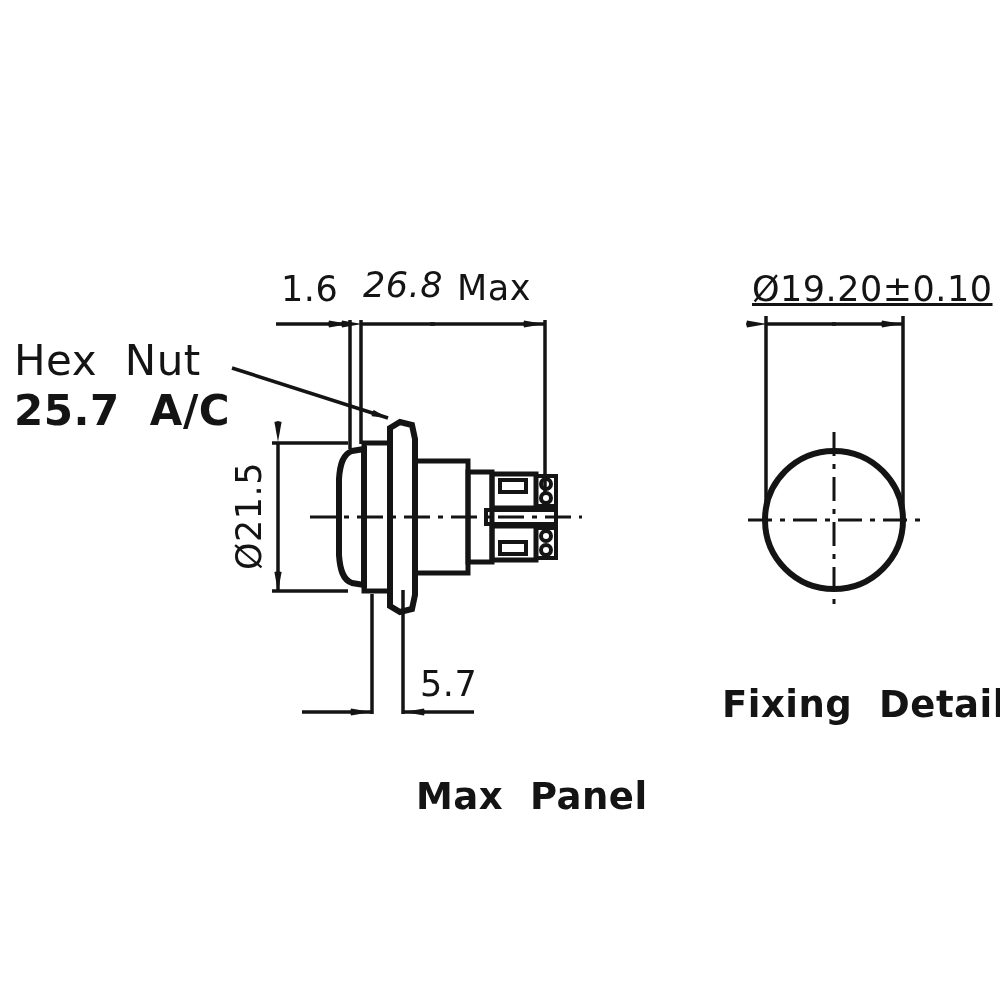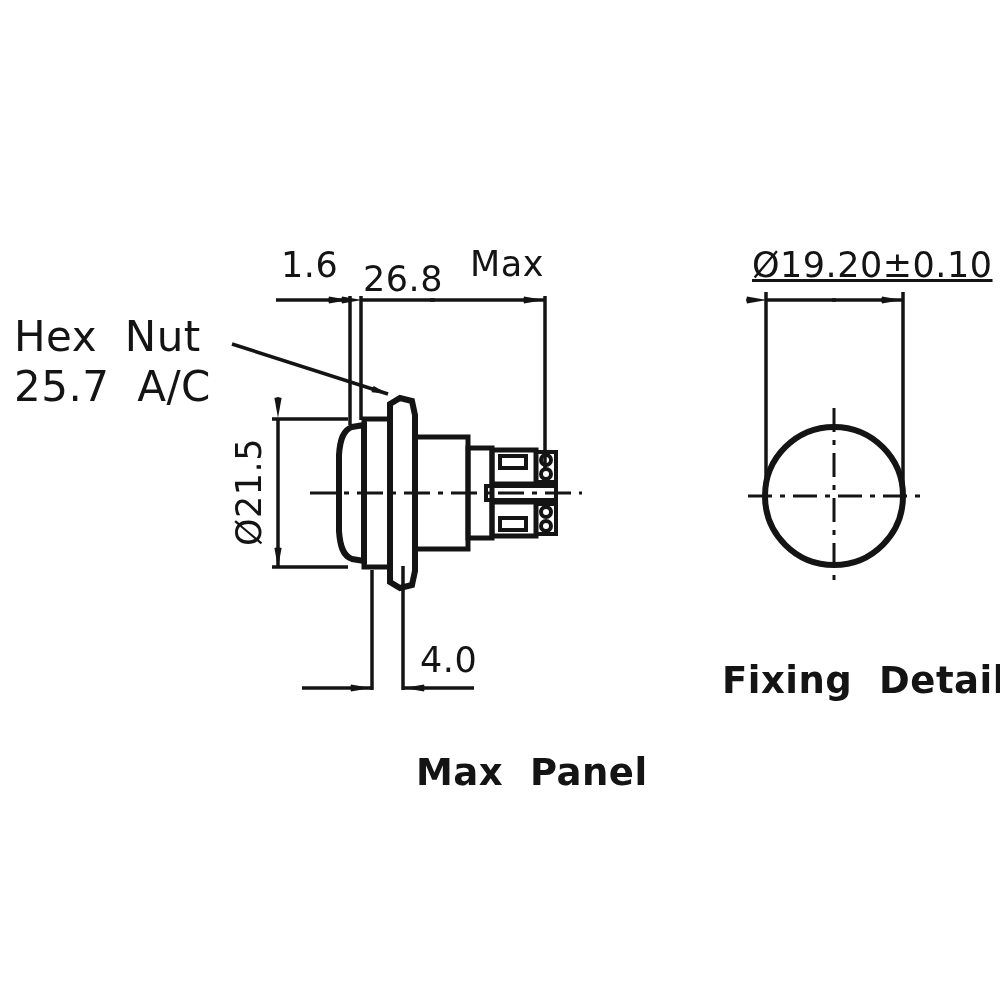--- a/index.html
+++ b/index.html
@@ -3,21 +3,21 @@
 <meta charset="utf-8">
 <style>
   html,body{margin:0;padding:0;}
   body{
     width:1000px;height:1000px;
     background:#ffffff;
     font-family:"DejaVu Sans", sans-serif;
     color:#111111;
     overflow:hidden;
   }
-  #sheet{position:relative;width:1000px;height:916px;}
+  #sheet{position:relative;width:1000px;height:916px;margin-top:24px;}
   .lbl{
     position:absolute;
     font-family:"DejaVu Sans", sans-serif;
     color:#141414;
     white-space:pre;
     letter-spacing:0.5px;
     line-height:1;
   }
   .dim-txt{font-size:35px;}
   .note-txt{font-size:42px;}
@@ -128,31 +128,31 @@
         <line x1="903" y1="292" x2="903" y2="500"></line>
       </g>
       <line x1="767" y1="300" x2="836" y2="300" stroke="#141414" stroke-width="3.5" marker-start="url(#arrL)"></line>
       <line x1="832" y1="300" x2="902" y2="300" stroke="#141414" stroke-width="3.5" marker-end="url(#arrR)"></line>
     </g>
 
   </svg>
 
   <div class="lbl dim-txt" style="left:281px;top:248px;">1.6</div>
 
-  <div class="lbl dim-txt" style="left:363px;top:262px;">26.8</div>
+  <div class="lbl dim-txt" style="left:363px;top:244px;font-style:italic;">26.8</div>
 
-  <div class="lbl dim-txt" style="left:470px;top:247px;text-align:center;">Max</div>
+  <div class="lbl dim-txt" style="left:457px;top:247px;text-align:center;">Max</div>
 
   <div class="lbl note-txt" style="left:14px;top:316px;">Hex  Nut</div>
 
-  <div class="lbl note-txt" style="left:14px;top:366px;">25.7  A/C</div>
+  <div class="lbl note-txt" style="left:14px;top:366px;font-weight:bold;">25.7  A/C</div>
 
   <div class="lbl dim-txt rot" style="left:232px;top:546px;transform:rotate(-90deg);">Ø21.5</div>
 
-  <div class="lbl dim-txt" style="left:420px;top:643px;">4.0</div>
+  <div class="lbl dim-txt" style="left:420px;top:643px;">5.7</div>
 
   <div class="lbl cap-txt" style="left:416px;top:754px;">Max  Panel</div>
 
   <div class="lbl dim-txt" style="left:752px;top:248px;text-decoration:underline;">Ø19.20±0.10</div>
 
   <div class="lbl cap-txt" style="left:722px;top:662px;">Fixing  Detail</div>
 
 </div>
 
 </body></html>

